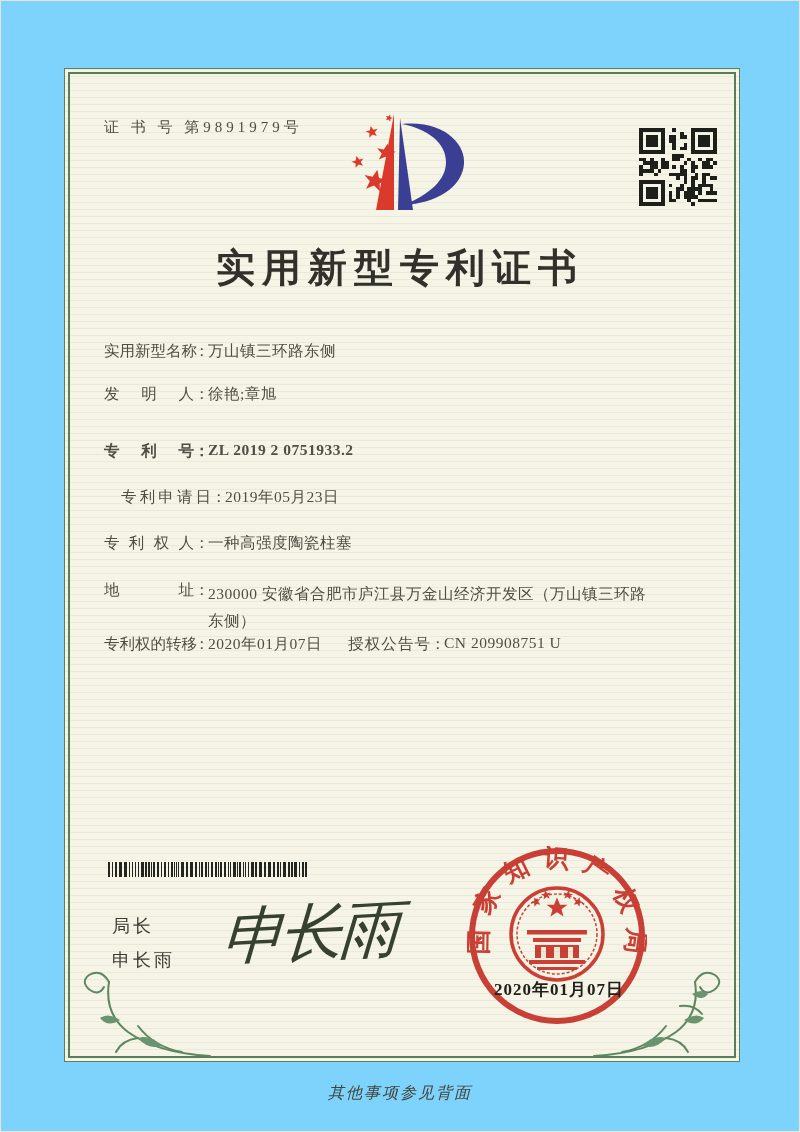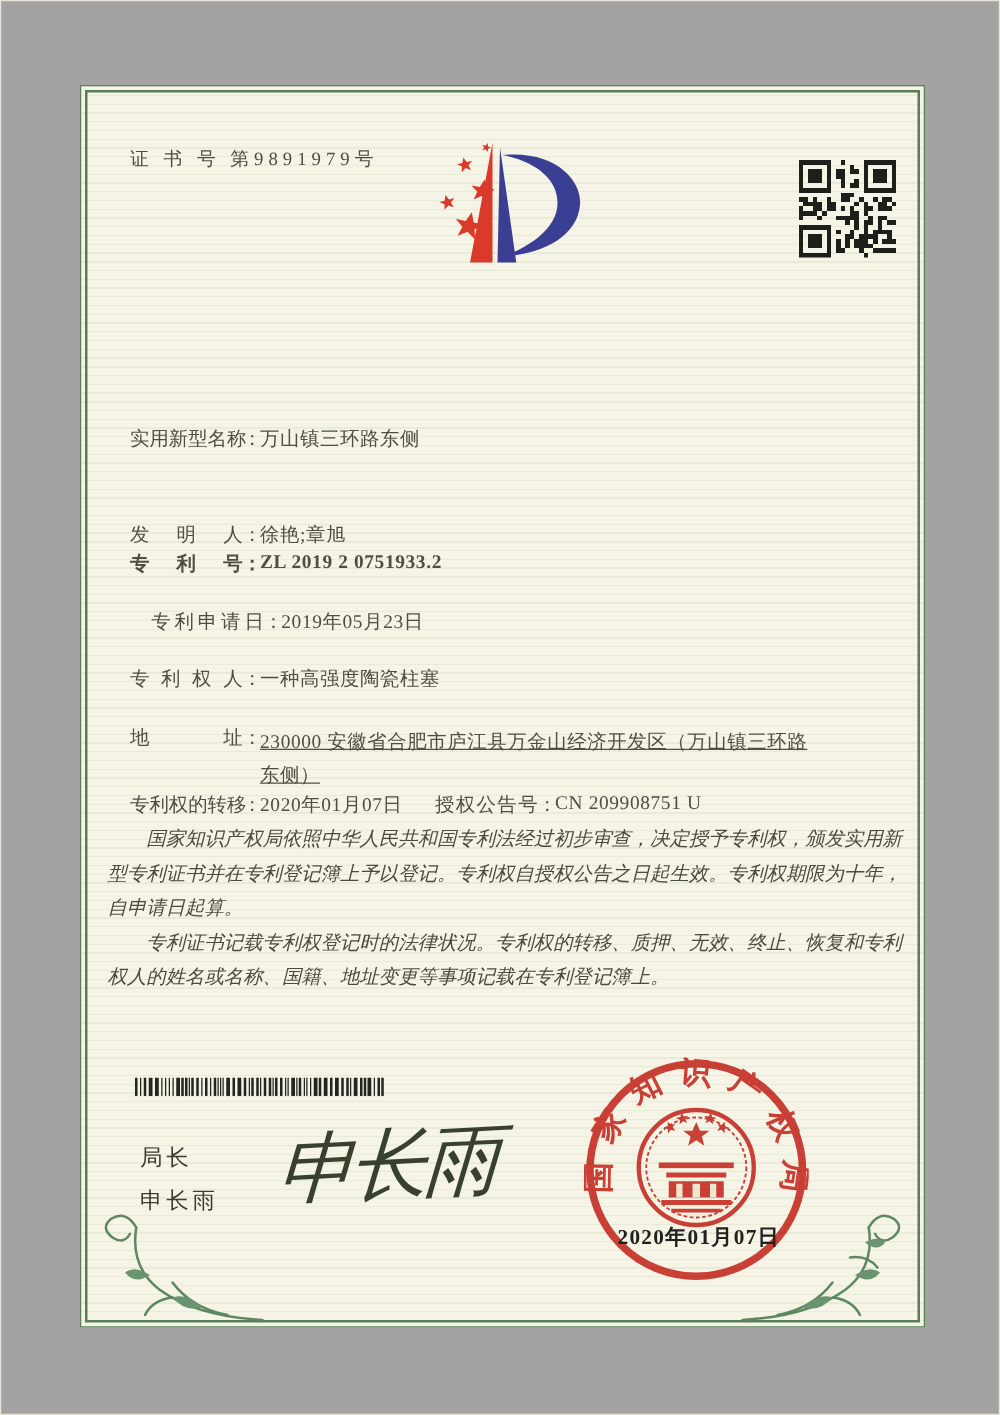--- a/index.html
+++ b/index.html
@@ -1,20 +1,20 @@
 <!DOCTYPE html>
 <html><head>
 <meta charset="utf-8">
 <style>
   * { margin:0; padding:0; box-sizing:border-box; }
   html,body { width:800px; height:1132px; }
   body { background:#ffffff; font-family:"Liberation Serif","DejaVu Serif",serif; }
   .paper {
     position:absolute; left:0; top:0; width:800px; height:1132px;
-    background:#a3a3a3;
+    background:#7dd3fc;
     box-shadow: inset 0 0 0 1px #e7e3d6;
     overflow:hidden;
   }
   
   .frame {
     position:absolute; left:64px; top:68px; width:676px; height:994px;
     border:1px solid #5a815c;
     background:
       repeating-linear-gradient(180deg,
         rgba(146,176,118,0.13) 0px, rgba(146,176,118,0.13) 1px,
@@ -41,22 +41,22 @@
   }
 
   .fields { position:absolute; left:104px; top:0; width:640px; }
   .frow { position:absolute; left:0; font-size:15.5px; color:#504e44; white-space:nowrap; }
   .flabel {
     display:inline-block; width:90px; text-align:justify; text-align-last:justify;
     vertical-align:top;
   }
   .fcolon { display:inline-block; width:14px; vertical-align:top; }
   .fvalue { display:inline-block; vertical-align:top; letter-spacing:0.5px; }
-  .fvalue.wrap { white-space:normal; width:438px; line-height:27px;text-decoration:underline; }
-  .frow.r1 { top:341px; } .frow.r2 { top:418px; } .frow.r3 { top:441px;font-weight:bold; }
+  .fvalue.wrap { white-space:normal; width:438px; line-height:27px; }
+  .frow.r1 { top:341px; } .frow.r2 { top:384px; } .frow.r3 { top:441px;font-weight:bold; }
   .frow.r4 { top:487px;margin-left:17px; } .frow.r5 { top:533px; } .frow.r6 { top:580px; }
   .frow.r7 { top:634px; }
   .pair2 { position:absolute; left:244px; top:0; }
   .pair2 .flabel { width:82px; }
 
   .body-text {
     position:absolute; left:86px; top:658px; width:644px;
     font-size:15.5px; line-height:27.5px; color:#4b4a3e;
     font-style:italic;
   }
@@ -267,20 +267,21 @@
       <rect x="20" y="19" width="1" height="1" fill="#1d1f1a"></rect>
       <rect x="14" y="20" width="1" height="1" fill="#1d1f1a"></rect>
       <path d="M0,0 h7 v7 h-7 Z M1,1 v5 h5 v-5 Z" fill="#1d1f1a" fill-rule="evenodd"></path>
       <rect x="2" y="2" width="3" height="3" fill="#1d1f1a"></rect>
       <path d="M14,0 h7 v7 h-7 Z M15,1 v5 h5 v-5 Z" fill="#1d1f1a" fill-rule="evenodd"></path>
       <rect x="16" y="2" width="3" height="3" fill="#1d1f1a"></rect>
       <path d="M0,14 h7 v7 h-7 Z M1,15 v5 h5 v-5 Z" fill="#1d1f1a" fill-rule="evenodd"></path>
       <rect x="2" y="16" width="3" height="3" fill="#1d1f1a"></rect>
     </svg>
 
+  <div class="title">实用新型专利证书</div>
 
   <div class="fields">
     <div class="frow r1">
       <span class="flabel">实用新型名称</span><span class="fcolon">：</span><span class="fvalue">万山镇三环路东侧</span>
     </div>
     <div class="frow r2">
       <span class="flabel">发明人</span><span class="fcolon">：</span><span class="fvalue">徐艳;章旭</span>
     </div>
     <div class="frow r3">
       <span class="flabel">专利号</span><span class="fcolon">：</span><span class="fvalue">ZL 2019 2 0751933.2</span>
@@ -295,24 +296,20 @@
       <span class="flabel">地址</span><span class="fcolon">：</span><span class="fvalue wrap">230000 安徽省合肥市庐江县万金山经济开发区（万山镇三环路东侧）</span>
     </div>
     <div class="frow r7">
       <span class="flabel">专利权的转移</span><span class="fcolon">：</span><span class="fvalue">2020年01月07日</span>
       <span class="pair2">
         <span class="flabel">授权公告号</span><span class="fcolon">：</span><span class="fvalue">CN 209908751 U</span>
       </span>
     </div>
   </div>
 
-  <div class="body-text">
-    <p>国家知识产权局依照中华人民共和国专利法经过初步审查，决定授予专利权，颁发实用新型专利证书并在专利登记簿上予以登记。专利权自授权公告之日起生效。专利权期限为十年，自申请日起算。</p>
-    <p>专利证书记载专利权登记时的法律状况。专利权的转移、质押、无效、终止、恢复和专利权人的姓名或名称、国籍、地址变更等事项记载在专利登记簿上。</p>
-  </div>
 
   <svg id="barcode" class="barcode" width="200" height="15">
       <rect x="0" y="0" width="2" height="15" fill="#23251f"></rect>
       <rect x="4" y="0" width="1" height="15" fill="#23251f"></rect>
       <rect x="7" y="0" width="2" height="15" fill="#23251f"></rect>
       <rect x="11" y="0" width="3" height="15" fill="#23251f"></rect>
       <rect x="16" y="0" width="3" height="15" fill="#23251f"></rect>
       <rect x="21" y="0" width="1" height="15" fill="#23251f"></rect>
       <rect x="24" y="0" width="1" height="15" fill="#23251f"></rect>
       <rect x="27" y="0" width="1" height="15" fill="#23251f"></rect>
@@ -395,14 +392,15 @@
       <rect x="68" y="99" width="44" height="13"></rect>
       <rect x="74" y="101" width="5" height="11" fill="#f5f4e6"></rect>
       <rect x="87" y="101" width="6" height="11" fill="#f5f4e6"></rect>
       <rect x="101" y="101" width="5" height="11" fill="#f5f4e6"></rect>
       <rect x="62" y="114" width="56" height="4"></rect>
       <rect x="70" y="121" width="40" height="3"></rect>
     </g>
   </svg>
   <div class="seal-date">2020年01月07日</div>
 
+  <div class="back-note">其他事项参见背面</div>
 
 </div>
 
 </body></html>

